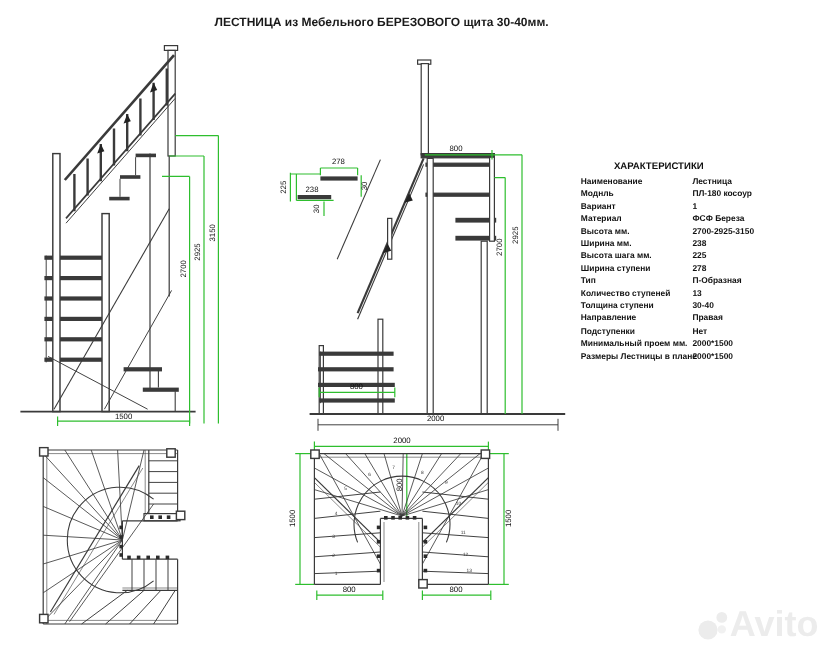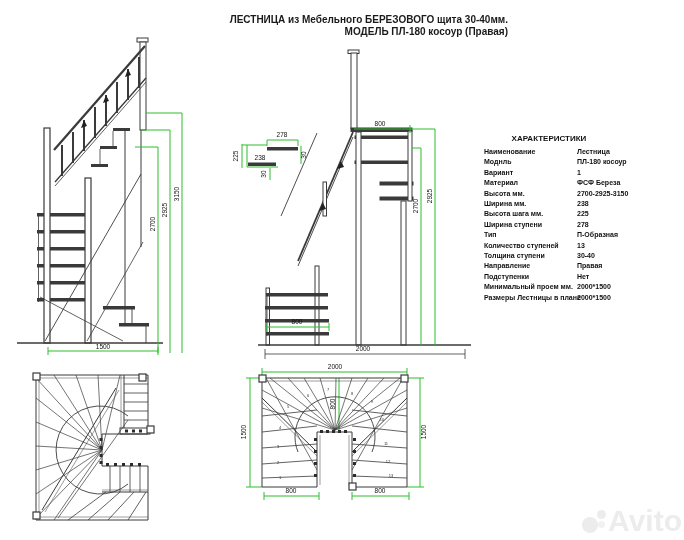--- a/index.html
+++ b/index.html
@@ -1,19 +1,19 @@
 <!DOCTYPE html>
 <html><head>
 <meta charset="utf-8">
 <style>
   html,body{margin:0;padding:0;background:#fff;}
   #canvas{position:relative;width:684px;height:540px;background:#ffffff;overflow:hidden;
           font-family:"Liberation Sans",sans-serif;color:#111;}
   .abs{position:absolute;}
-  #title{left:128px;top:14px;width:380px;text-align:right;font-weight:bold;
+  #title{left:128px;top:14px;width:380px;text-align:center;font-weight:bold;
          font-size:10px;line-height:12px;color:#1a1a1a;}
   #chars{left:484px;top:134px;width:196px;}
   #chars .hdr{font-size:8px;font-weight:bold;width:130px;text-align:center;margin-bottom:4px;}
   .crow{display:flex;font-size:7px;font-weight:bold;line-height:10.4px;white-space:nowrap;}
   .clabel{width:93px;flex:none;}
   .cvalue{flex:1;}
   svg text{font-family:"Liberation Sans",sans-serif;font-size:6.5px;fill:#111;}
   svg text.tiny{font-size:4px;fill:#333;}
   #watermark{right:2px;bottom:2px;display:flex;align-items:center;color:#ececec;}
   #watermark .dots{position:relative;width:26px;height:32px;}
@@ -22,21 +22,20 @@
   #watermark .d3{position:absolute;left:16px;top:16px;width:7px;height:7px;border-radius:50%;background:#f1f1f1;}
   #watermark .txt{font-size:30px;font-weight:bold;letter-spacing:0px;}
 </style>
 </head>
 <body>
 
 <div id="canvas">
 
   <div id="title" class="abs">
     <div>ЛЕСТНИЦА из Мебельного БЕРЕЗОВОГО щита 30-40мм.</div>
-    <div>МОДЕЛЬ ПЛ-180 косоур (Правая)</div>
   </div>
 
   <svg class="abs" style="left:15px;top:32px" width="190" height="330" viewBox="0 0 190 330">
     <g stroke="#3a3a3a" fill="none" stroke-width="1">
 
       <rect x="122" y="6" width="11" height="4" fill="#fff"></rect>
       <rect x="125" y="10" width="6" height="88" fill="#fff"></rect>
 
       <line x1="130" y1="14" x2="39" y2="118" stroke-width="2.2"></line>
       <line x1="131" y1="46" x2="40" y2="150" stroke-width="1.4"></line>

